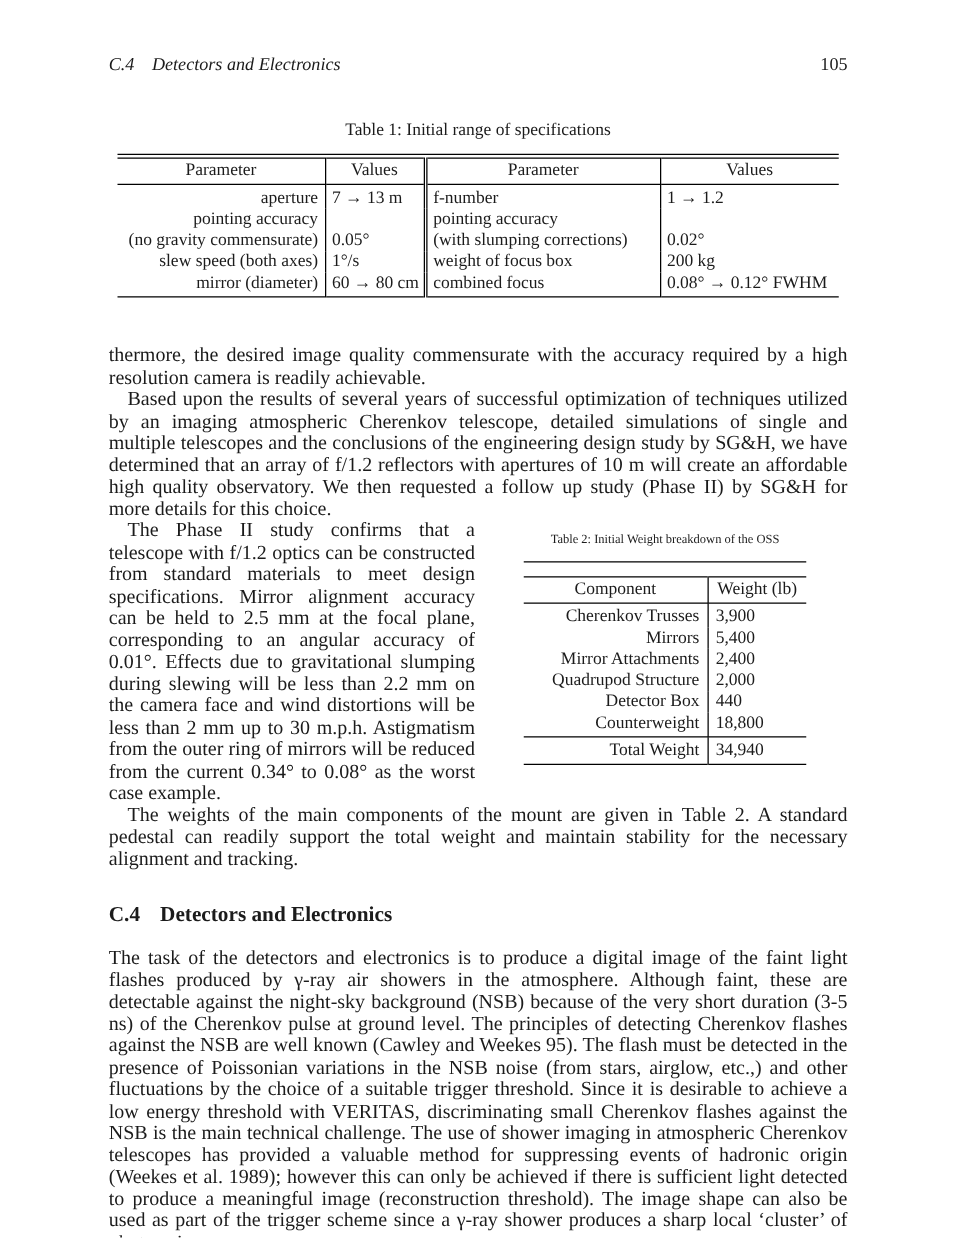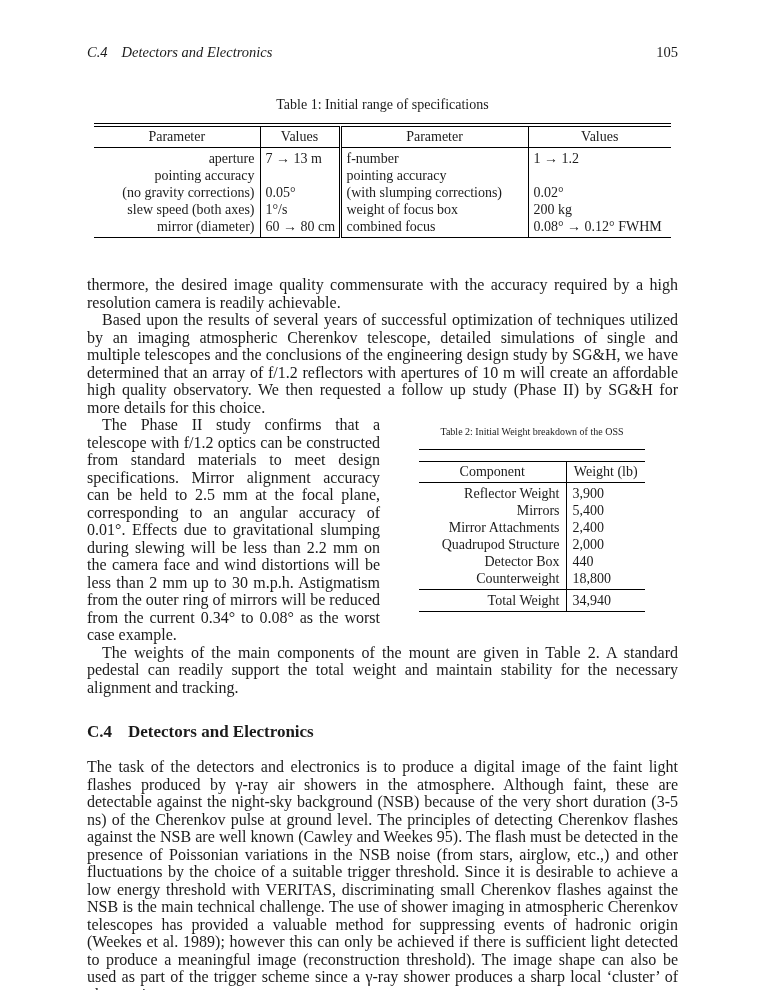--- a/index.html
+++ b/index.html
@@ -107,21 +107,21 @@
           <td>f-number</td>
           <td>1 → 1.2</td>
         </tr>
         <tr>
           <td>pointing accuracy</td>
           <td></td>
           <td>pointing accuracy</td>
           <td></td>
         </tr>
         <tr>
-          <td>(no gravity corrections)</td>
+          <td>(no gravity commensurate)</td>
           <td>0.05°</td>
           <td>(with slumping corrections)</td>
           <td>0.02°</td>
         </tr>
         <tr>
           <td>slew speed (both axes)</td>
           <td>1°/s</td>
           <td>weight of focus box</td>
           <td>200 kg</td>
         </tr>
@@ -149,21 +149,21 @@
               <col style="width:79px">
             </colgroup>
           <thead>
             <tr>
               <th>Component</th>
               <th>Weight (lb)</th>
             </tr>
           </thead>
           <tbody class="t2-body">
             <tr>
-              <td>Reflector Weight</td>
+              <td>Cherenkov Trusses</td>
               <td>3,900</td>
             </tr>
             <tr>
               <td>Mirrors</td>
               <td>5,400</td>
             </tr>
             <tr>
               <td>Mirror Attachments</td>
               <td>2,400</td>
             </tr>

